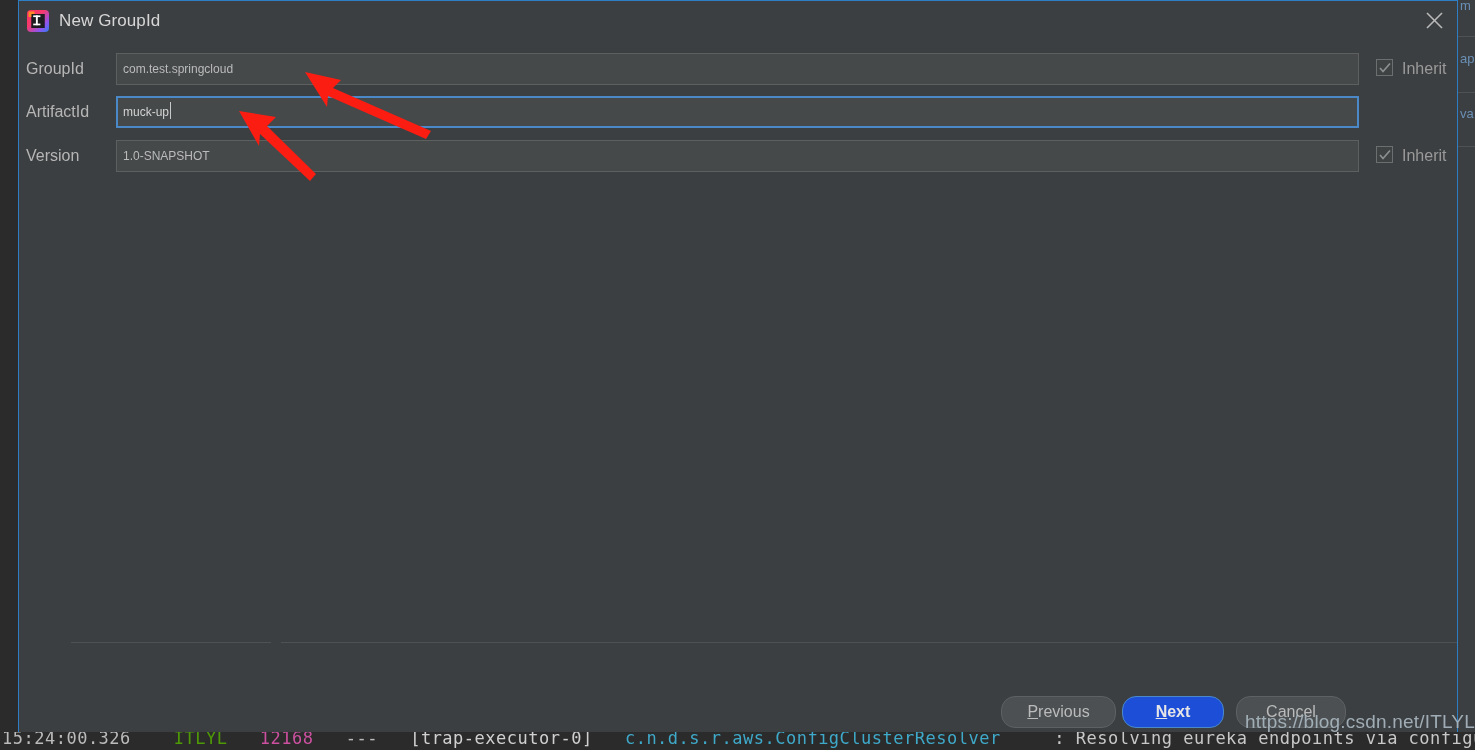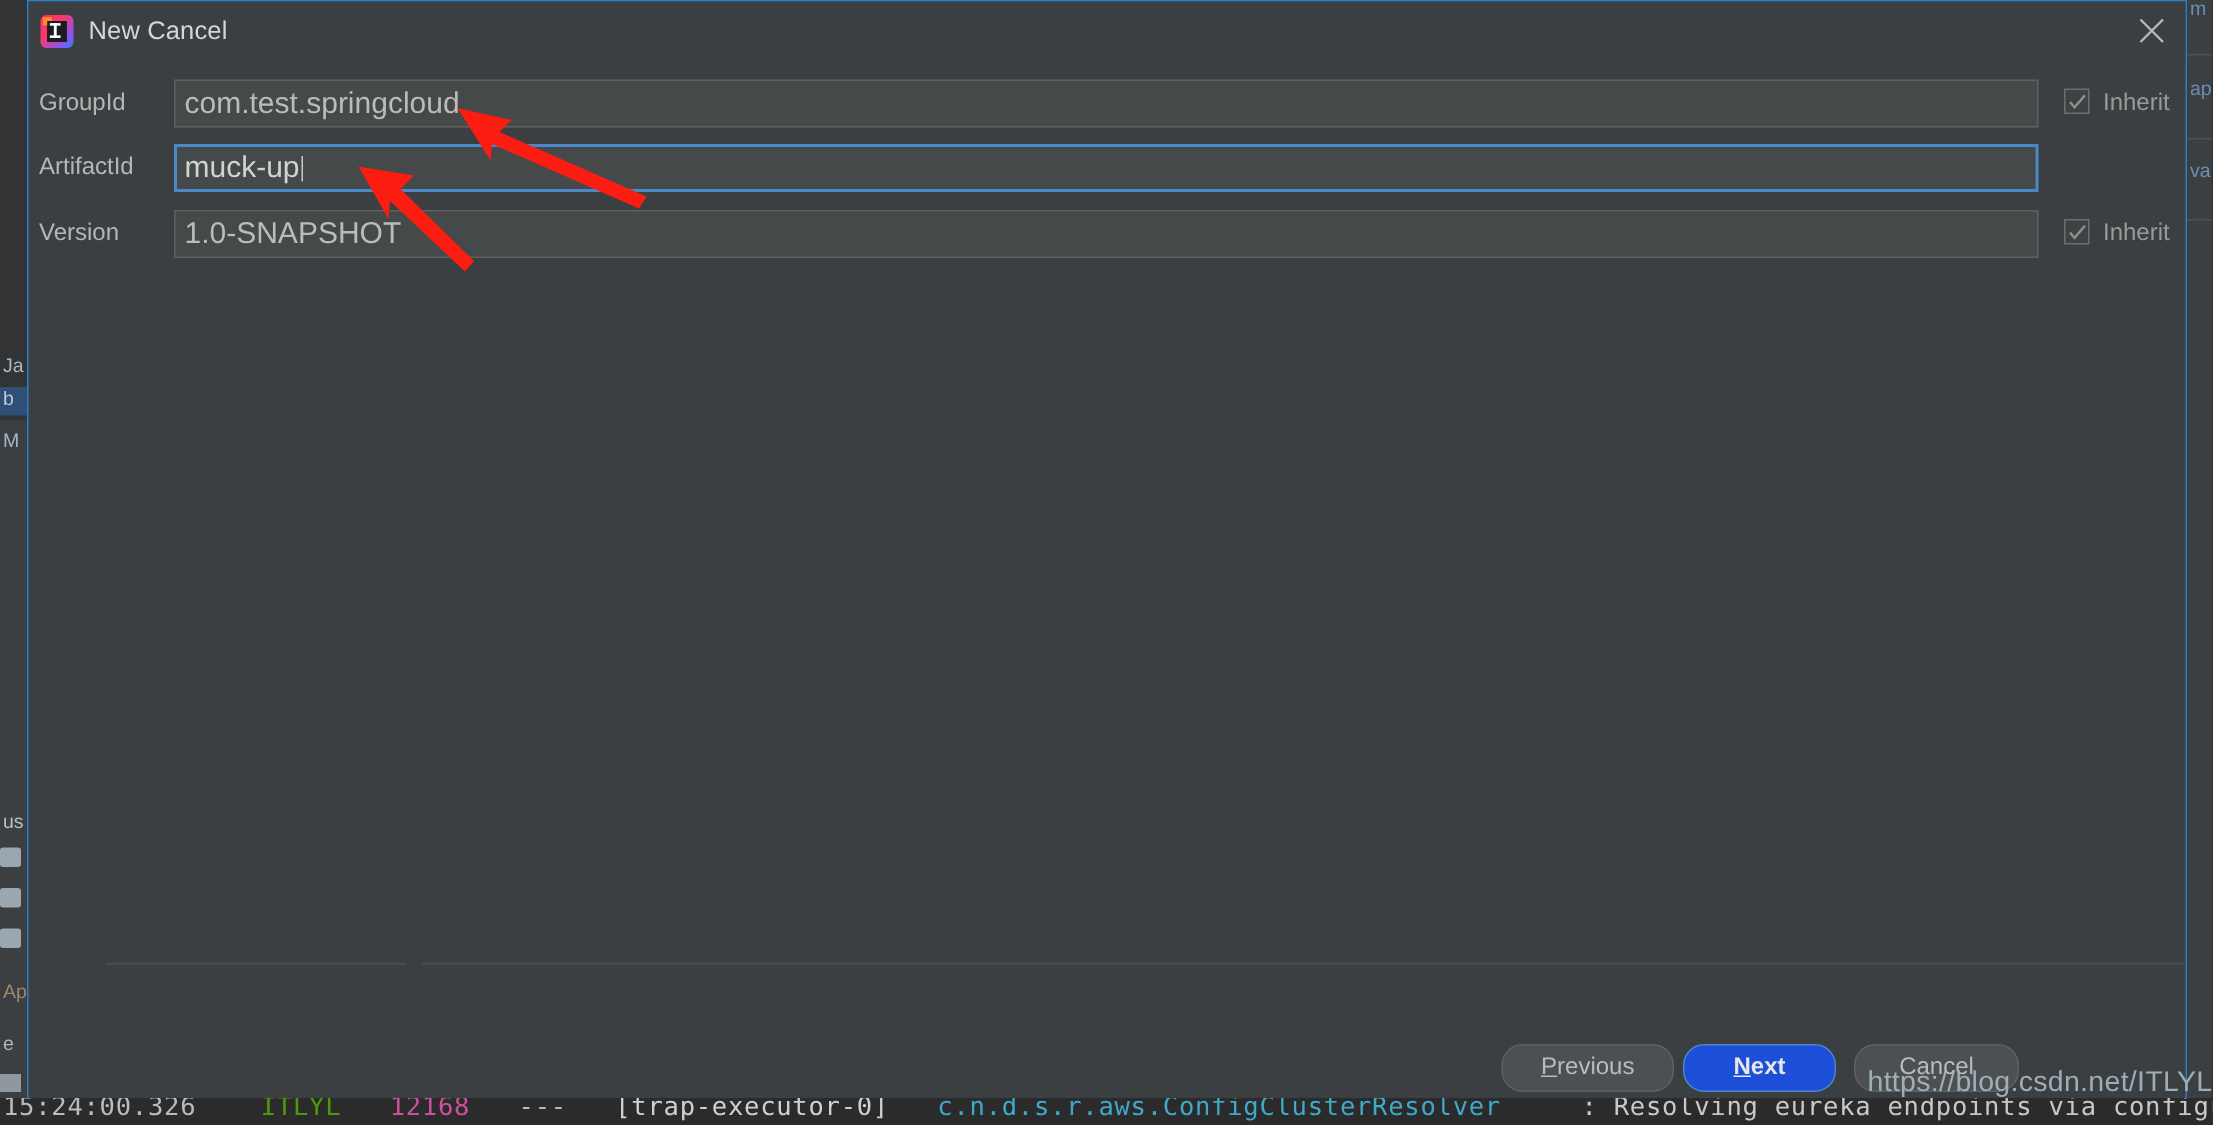--- a/index.html
+++ b/index.html
@@ -169,21 +169,21 @@
   }
   .field.focused {
     background: #45494a;
     border: 2px solid #4a88c7;
   }
   .field-text {
     position: absolute;
     left: 6px;
     top: 0;
     line-height: 30px;
-    font-size: 20px;
+    font-size: 12px;
     color: #bbbbbb;
     white-space: nowrap;
     text-align: center;
   }
   .field.focused .field-text { left: 5px; line-height: 28px; }
   .caret {
     display: inline-block;
     width: 1px;
     height: 17px;
     background: #c8c8c8;
@@ -280,34 +280,20 @@
     letter-spacing: 0.2px;
     white-space: nowrap;
     opacity: 0.92;
   }
 </style>
 </head>
 <body>
 
 <div id="screen">
 
-  <div class="bg-left">
-    <div class="bl-dark"></div>
-    <div class="bl-sel" style="top:258px;"></div>
-    <div class="bl-txt" style="left:2px; top:236px;">Ja</div>
-    <div class="bl-txt" style="left:2px; top:258px; color:#c0c8d0;">b</div>
-    <div class="bl-txt" style="left:2px; top:286px;">M</div>
-    <div class="bl-txt" style="left:2px; top:540px; color:#b8c0c8;">us</div>
-    <div class="bl-chip" style="top:565px;"></div>
-    <div class="bl-chip" style="top:592px;"></div>
-    <div class="bl-chip" style="top:619px;"></div>
-    <div class="bl-txt" style="left:2px; top:653px; color:#9c8a6a;">Ap</div>
-    <div class="bl-txt" style="left:2px; top:688px; color:#b0b8c0;">e</div>
-    <div style="position:absolute;left:0;top:716px;width:14px;height:12px;background:#8e989f;"></div>
-  </div>
 
   <div class="bg-right">
     <div class="br-line" style="top:-2px;">m</div>
     <div class="br-sep" style="top:36px;"></div>
     <div class="br-line" style="top:51px;">ap</div>
     <div class="br-sep" style="top:92px;"></div>
     <div class="br-line" style="top:106px;">va</div>
     <div class="br-sep" style="top:146px;"></div>
   </div>
 
@@ -329,21 +315,21 @@
           <rect x="7" y="6.5" width="7.5" height="1.6" fill="#ffffff"></rect>
           <rect x="10" y="6.5" width="1.8" height="9.5" fill="#ffffff"></rect>
           <rect x="7" y="15" width="7.5" height="1.6" fill="#ffffff"></rect>
           <rect x="2.5" y="2.5" width="6" height="5.5" fill="#ff9124" opacity="0.95"></rect>
           <rect x="5.5" y="5" width="13" height="14" fill="#1b1b20"></rect>
           <rect x="7.2" y="6.4" width="7.2" height="1.7" fill="#ffffff"></rect>
           <rect x="9.9" y="6.4" width="1.9" height="9.8" fill="#ffffff"></rect>
           <rect x="7.2" y="14.6" width="7.2" height="1.7" fill="#ffffff"></rect>
         </svg>
       </span>
-      <span class="title-text">New Cancel</span>
+      <span class="title-text">New GroupId</span>
       <div class="close-btn">
         <svg width="17" height="17" viewBox="0 0 17 17">
           <line x1="1" y1="1" x2="16" y2="16" stroke="#b9b9b9" stroke-width="1.6"></line>
           <line x1="16" y1="1" x2="1" y2="16" stroke="#b9b9b9" stroke-width="1.6"></line>
         </svg>
       </div>
     </div>
 
     <div class="form">
 

